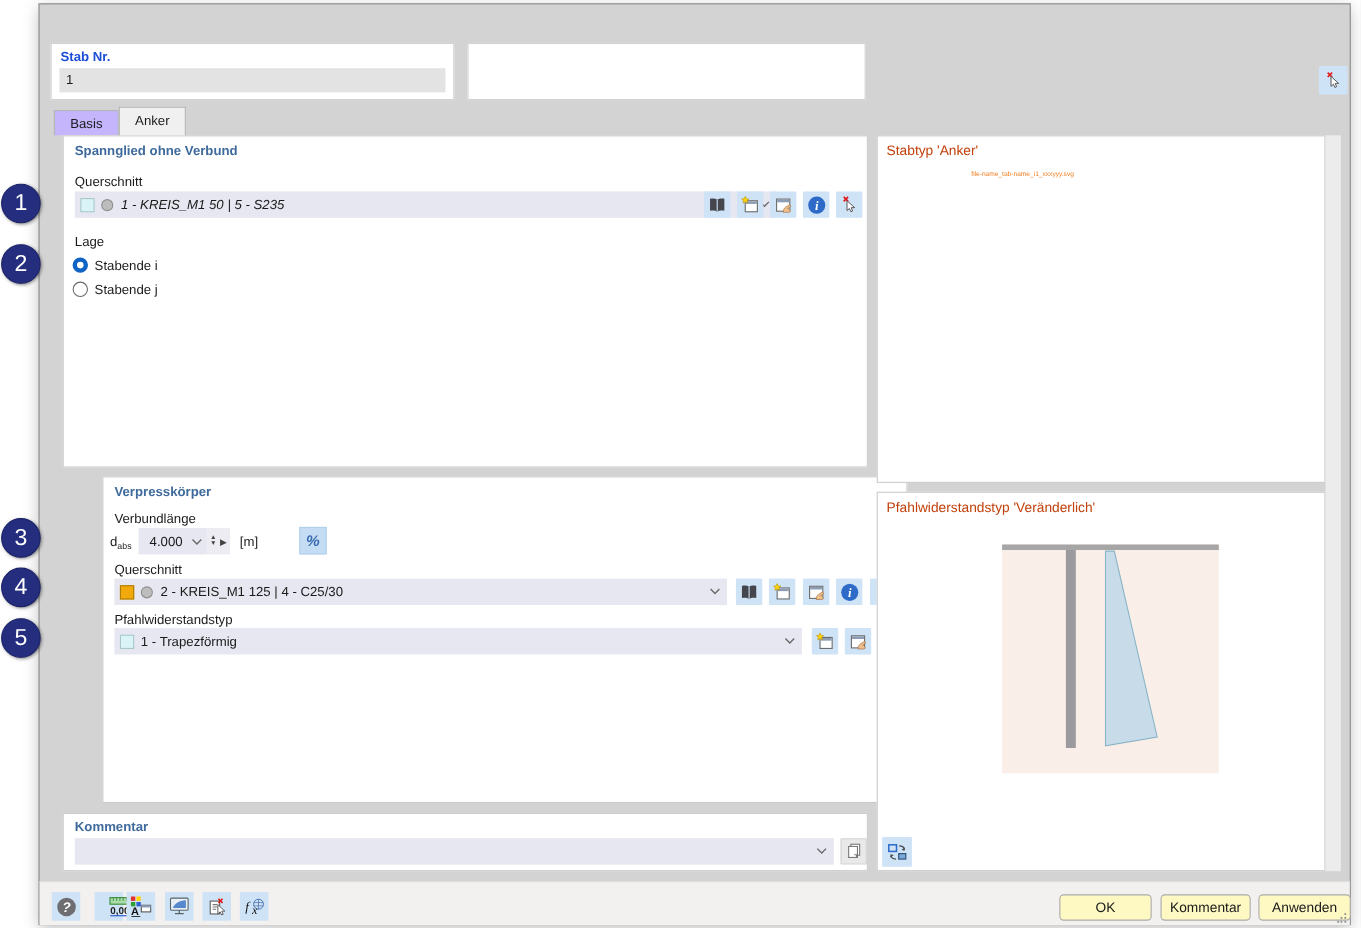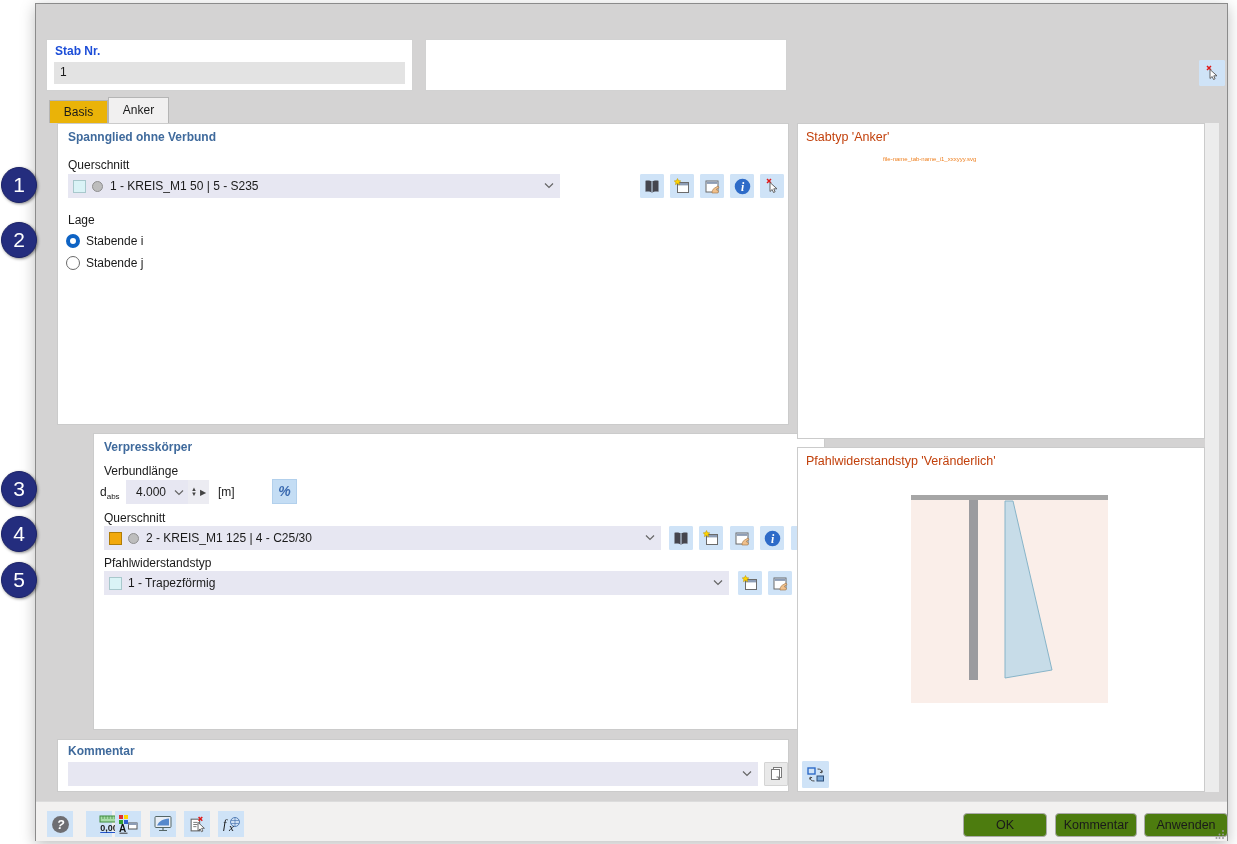--- a/index.html
+++ b/index.html
@@ -28,21 +28,21 @@
     padding:3px 6px; font-size:12px; }
   .field-gray { background:#e3e3e3; }
   .field-lav { background:#e7e7f2; }
 
   .ibtn { position:absolute; width:24px; height:24px; background:#cfe3f7; border:1px solid #cfe3f7;
     display:flex; align-items:center; justify-content:center; border-radius:1px; cursor:default; }
 
   
   .tab { position:absolute; text-align:center; border:1px solid #b5b5b5; border-bottom:none;
     font-size:12px; }
-  .tab-inactive { background:#eab308; line-height:22px; }
+  .tab-inactive { background:#c4b5fd; line-height:22px; }
   .tab-active { background:#f1f0f0; line-height:25px; z-index:3; }
 
   
   .panel { position:absolute; background:#ffffff; border:1px solid #cbcbcb; }
   .hdr { position:absolute; color:#3f6a9c; font-weight:bold; }
   .lbl { position:absolute; color:#1a1a1a; }
   .ptitle { position:absolute; color:#c2410c; font-size:12.5px; }
 
   .dd { position:absolute; height:24px; background:#e7e7f2; display:flex; align-items:center;
     padding:0 22px 0 5px; }
@@ -72,21 +72,21 @@
   .orange-txt { position:absolute; color:#ee7f1e; font-size:6px; letter-spacing:0; }
   .diagram { position:absolute; background:#faeee9; }
   .ground { position:absolute; left:0; top:0; width:100%; height:5px; background:#a6a6a6; }
   .pile { position:absolute; left:58px; top:5px; width:9px; height:180px; background:#9b9b9f; }
 
   
   .bottombar { position:absolute; left:0; top:797px; width:100%; height:40px; background:#f2f1f0;
     border-top:1px solid #dcdcdc; }
   .toolbtn { position:absolute; top:9px; width:26px; height:26px; background:#cfe3f7;
     display:flex; align-items:center; justify-content:center; flex-direction:column; }
-  .btn { position:absolute; top:11px; height:24px; background:#4d7c0f; border:1px solid #ababab;
+  .btn { position:absolute; top:11px; height:24px; background:#fef9c3; border:1px solid #ababab;
     border-radius:4px; text-align:center; line-height:22px; font-size:12.5px; }
 
   
   .badge { position:absolute; left:1px; width:36px; height:36px; border-radius:50%;
     background:#242d7e; color:#fff; font-size:21px; display:flex; align-items:center;
     justify-content:center; box-shadow:1px 1px 3px rgba(0,0,0,.45); border:1px solid #1b2268; }
 
   .grip { position:absolute; right:2px; bottom:2px; }
   .gutter { position:absolute; background:#ececec; }
   sub { font-size:8px; }
@@ -109,21 +109,21 @@
     </svg>
   </div>
 
   <div class="tab tab-inactive" style="left:13px; top:96px; width:59px; height:23px;"><span>Basis</span></div>
   <div class="tab tab-active" style="left:72px; top:93px; width:61px; height:26px;"><span>Anker</span></div>
 
   <div class="panel" style="left:21px; top:119px; width:732px; height:302px;">
     <span class="hdr" style="left:10px; top:6px;">Spannglied ohne Verbund</span>
     <span class="lbl" style="left:10px; top:34px;">Querschnitt</span>
 
-    <div class="dd" style="left:10px; top:50px; width:492px;">
+    <div class="dd" style="left:10px; top:50px; width:638px;font-style:italic;">
       <span class="swatch sw-cyan"></span>
       <span class="gcircle"></span>
       <span>1 - KREIS_M1 50 | 5 - S235</span>
       <svg class="chev" width="10" height="7">
           <polyline points="1,1.5 5,5.5 9,1.5" fill="none" stroke="#666" stroke-width="1.2"></polyline>
         </svg>
     </div>
 
     <div class="ibtn" style="left:582px; top:50px;">
       <svg width="18" height="15" viewBox="0 0 18 15">

